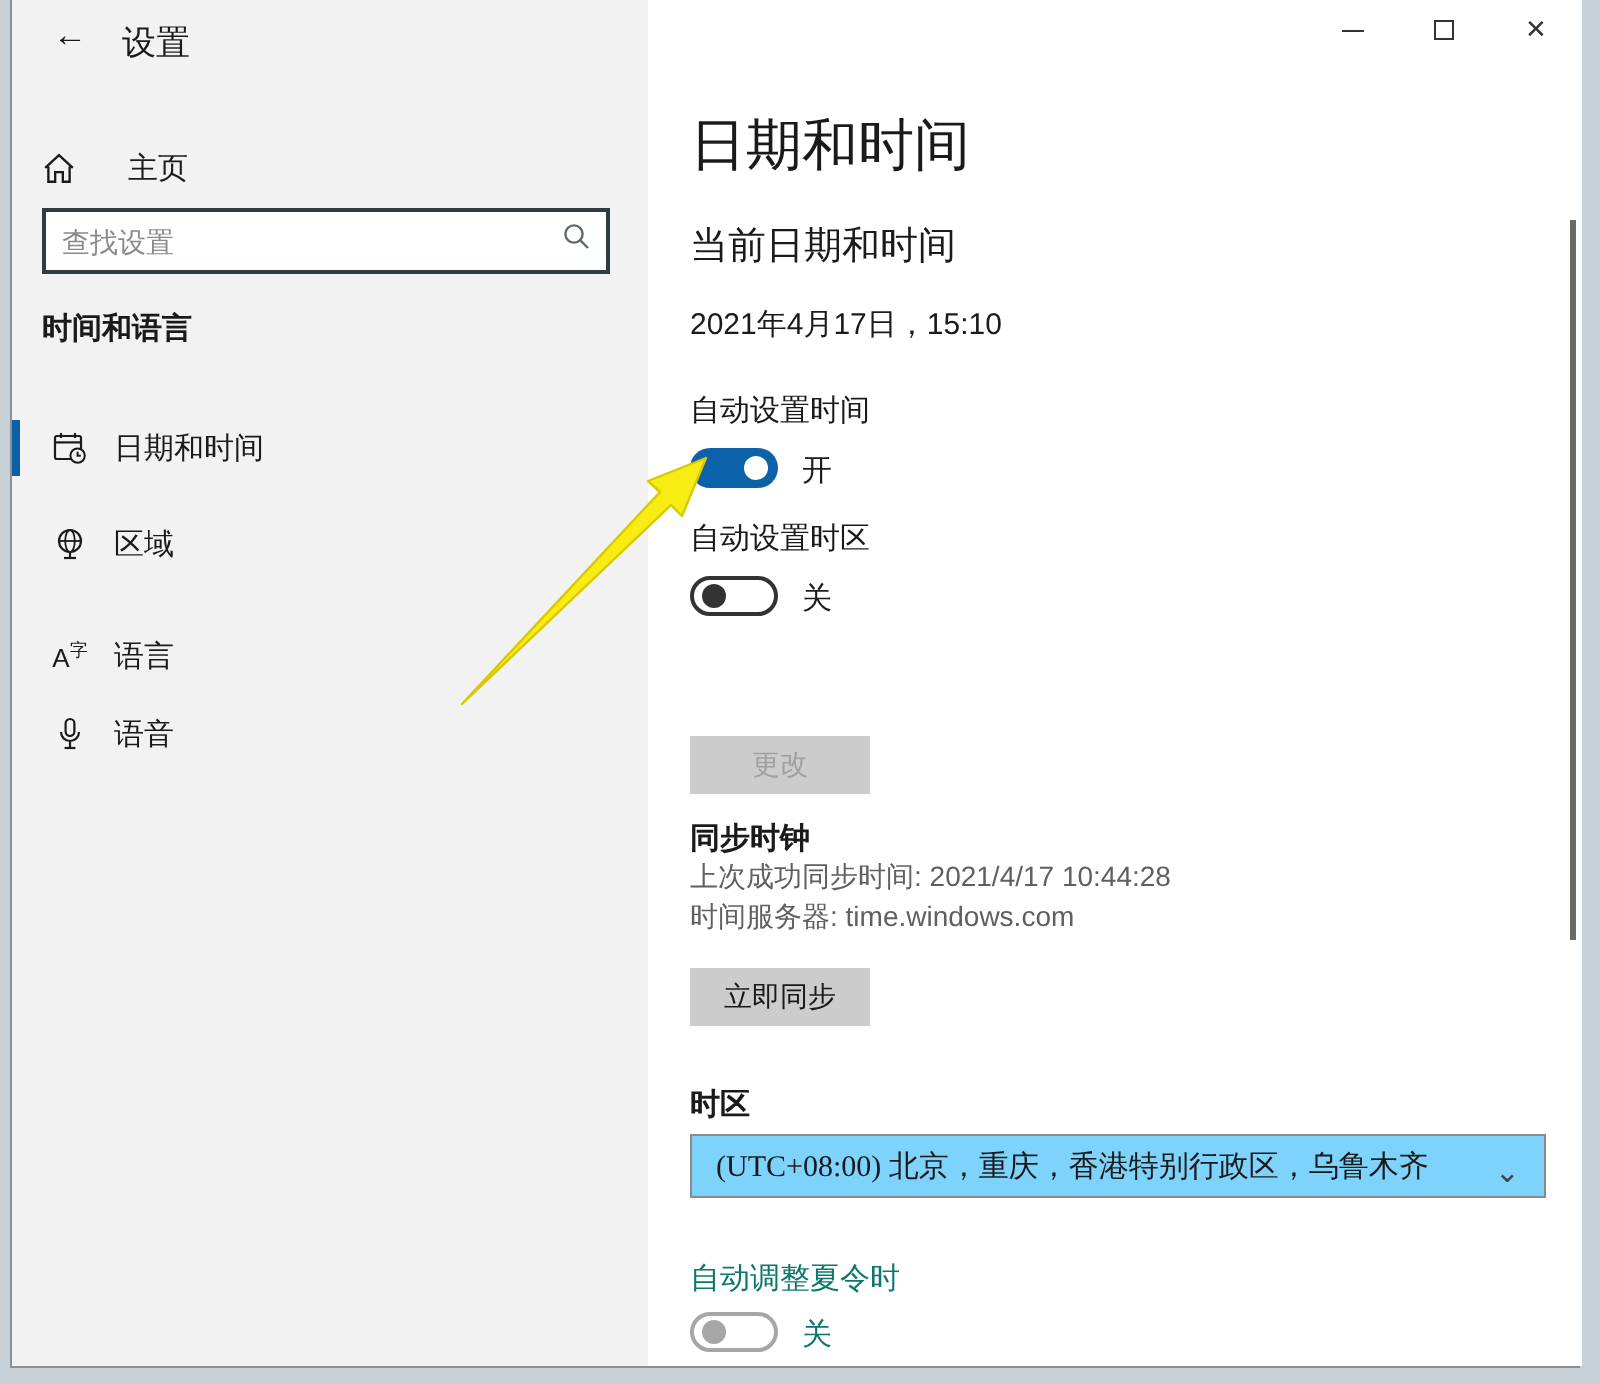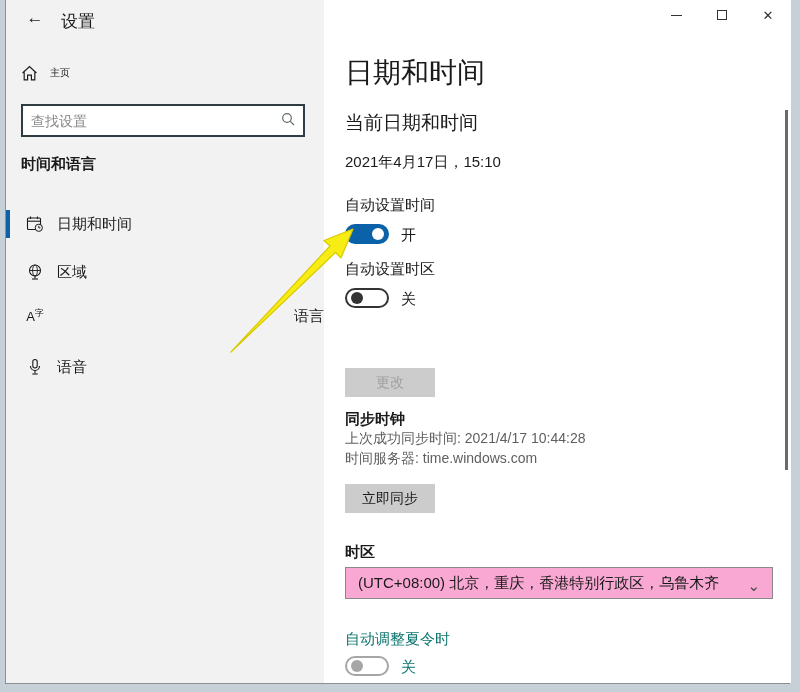--- a/index.html
+++ b/index.html
@@ -8,22 +8,22 @@
     background:#c6d0d6; color:#1a1a1a; }
   .window { position:absolute; left:5px; top:0; width:785px; height:684px;
     background:#fff; border:1px solid #8a9196; border-top:none; }
 
   
   .sidebar { position:absolute; left:0; top:0; width:318px; height:100%;
     background:#f2f2f2; }
   .back-btn { position:absolute; left:14px; top:5px; width:30px; height:26px;
     font-size:17px; text-align:center; line-height:26px; cursor:pointer; }
   .win-title { position:absolute; left:55px; top:10px; font-size:17px; }
-  .home-row { position:absolute; left:14px; top:58px; width:290px; height:30px;
-    display:flex; align-items:center; gap:12px; font-size:10px; }
+  .home-row { position:absolute; left:14px; top:69px; width:290px; height:30px;
+    display:flex; align-items:center; gap:26px; font-size:15px; }
   .search-box { position:absolute; left:15px; top:104px; width:284px; height:33px;
     background:#fff; border:2px solid #2f3c42; display:flex; align-items:center; }
   .search-box input { flex:1; border:none; outline:none; background:transparent;
     font-size:14px; color:#1a1a1a; padding:0 8px;
     font-family:"Liberation Sans","DejaVu Sans",sans-serif; }
   .search-box input::placeholder { color:#8a8a8a; }
   .search-glyph { width:30px; text-align:center; color:#5f6a70; flex:0 0 30px; }
   .section-title { position:absolute; left:15px; top:155px; font-size:15px; font-weight:700; }
   .nav-item { position:absolute; left:0; width:318px; height:32px;
     display:flex; align-items:center; padding-left:20px; gap:13px;
@@ -61,22 +61,22 @@
   .toggle.disabled .knob { left:4px; top:2px; background:#a6a6a6; }
   .toggle-state { position:absolute; left:77px; font-size:15px; }
 
   .btn { position:absolute; left:21px; width:90px; height:29px; background:#cccccc;
     border:none; font-size:14px; text-align:center;
     font-family:"Liberation Sans","DejaVu Sans",sans-serif; cursor:pointer; }
   .btn.disabled { color:#a0a0a0; cursor:default;margin-top:16px; }
   .btn.enabled { color:#1a1a1a; }
 
   .select { position:absolute; left:21px; top:567px; width:428px; height:32px;
-    background:#f9a8d4; border:1px solid #8a8a8a; display:flex; align-items:center;
-    padding:0 30px 0 12px; font-size:15px; cursor:pointer; }
+    background:#7dd3fc; border:1px solid #8a8a8a; display:flex; align-items:center;
+    padding:0 30px 0 12px; font-size:15px; cursor:pointer;font-family:Liberation Serif, serif; }
   .select .chevron { position:absolute; right:12px; top:9px; color:#444; }
 
   .scroll-thumb { position:absolute; left:779px; top:110px; width:3px; height:360px;
     background:#6a6a6a; }
 
   .arrow-overlay { position:absolute; left:0; top:0; width:800px; height:692px;
     pointer-events:none; z-index:50; }
 </style>
 </head>
 <body>
@@ -132,21 +132,21 @@
             <circle cx="9" cy="7.5" r="5.5" fill="none" stroke="#1a1a1a" stroke-width="1.1"></circle>
             <ellipse cx="9" cy="7.5" rx="2.4" ry="5.5" fill="none" stroke="#1a1a1a" stroke-width="0.9"></ellipse>
             <line x1="3.5" y1="7.5" x2="14.5" y2="7.5" stroke="#1a1a1a" stroke-width="0.9"></line>
             <line x1="9" y1="13" x2="9" y2="15.5" stroke="#1a1a1a" stroke-width="1.1"></line>
             <line x1="6" y1="16" x2="12" y2="16" stroke="#1a1a1a" stroke-width="1.1"></line>
           </svg>
       </span>
       <span>区域</span>
     </div>
 
-    <div class="nav-item" style="top:300px;justify-content:space-between;">
+    <div class="nav-item" style="top:312px;">
 
       <span class="nav-icon">
         <span class="lang-glyph">A<sup>字</sup></span>
       </span>
       <span>语言</span>
     </div>
 
     <div class="nav-item" style="top:351px;">
 
       <span class="nav-icon">

